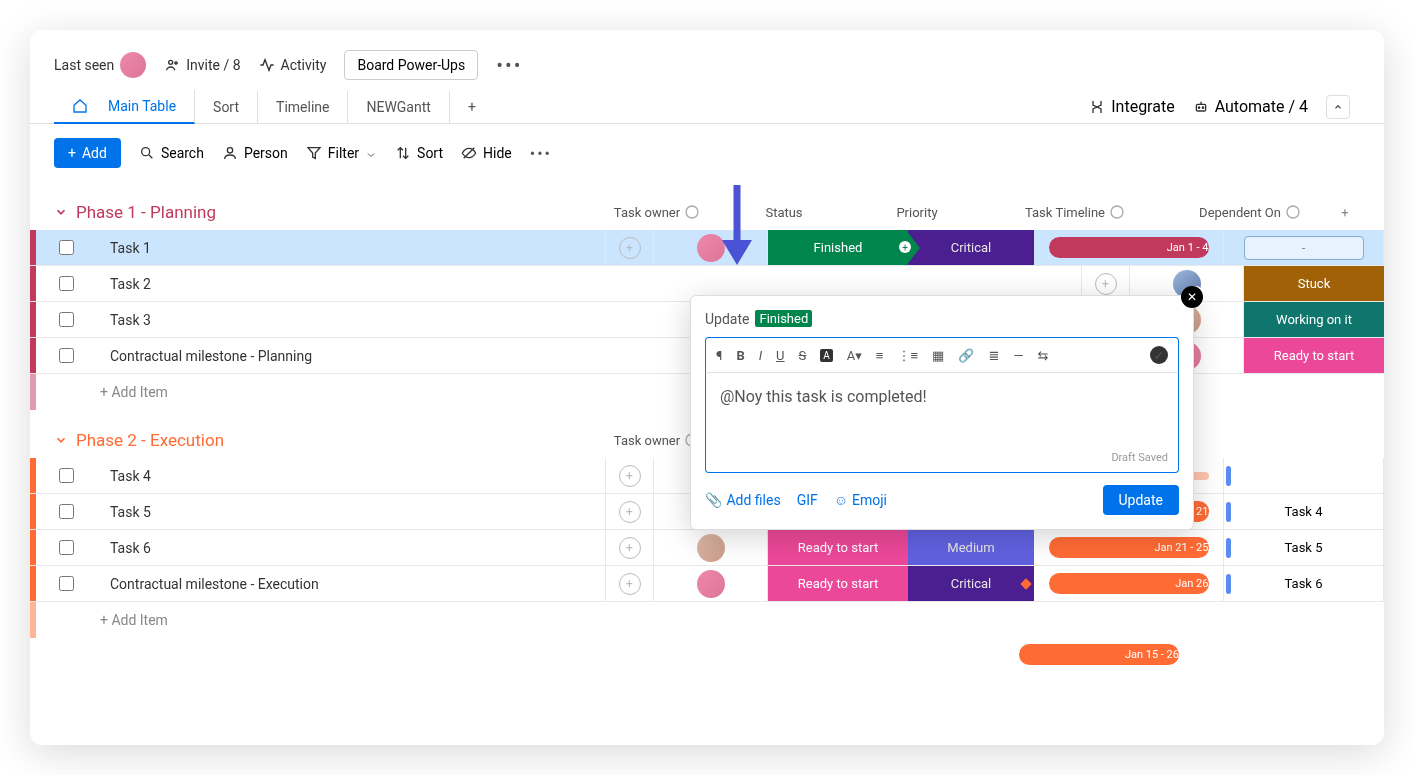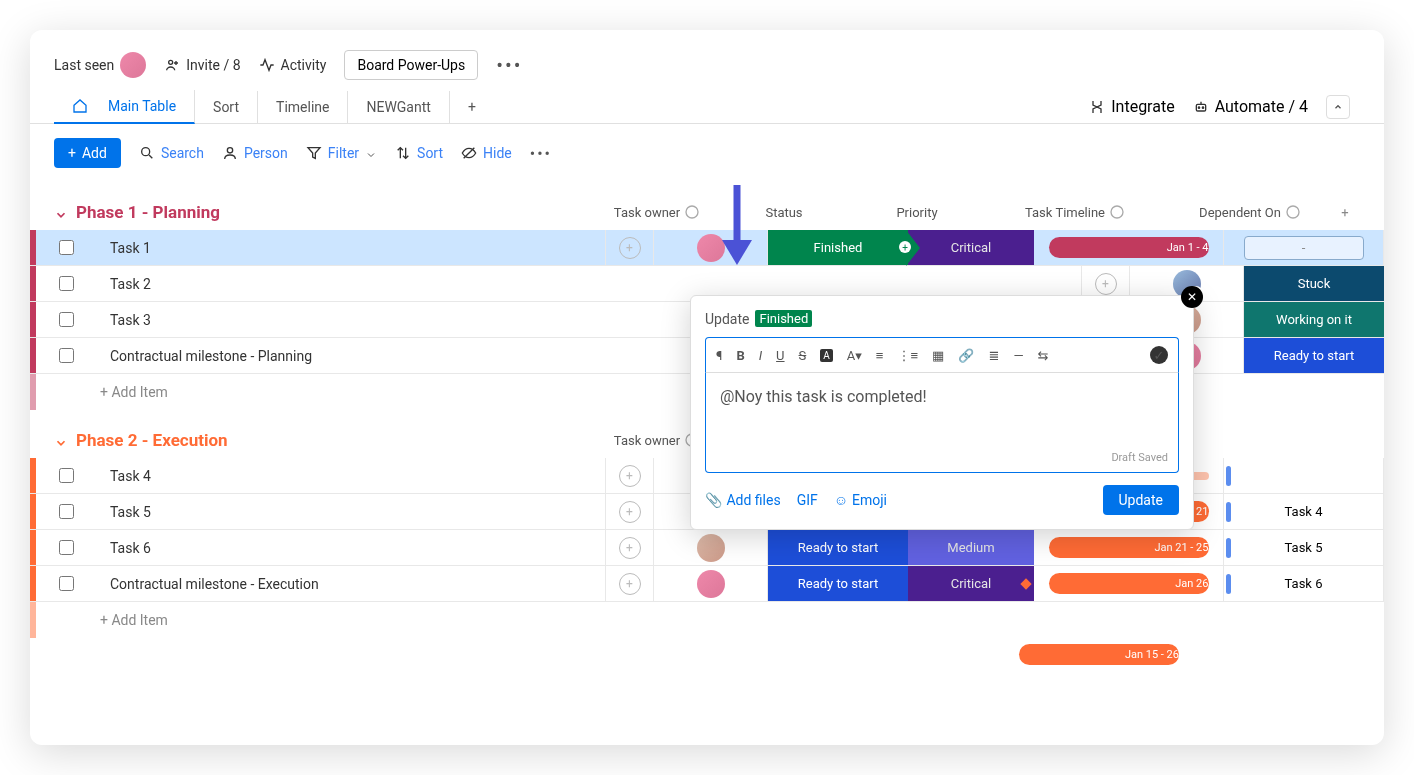--- a/index.html
+++ b/index.html
@@ -13,24 +13,24 @@
 .avatar{width:26px;height:26px;border-radius:50%;background:linear-gradient(135deg,#e8a,#d79);display:inline-block}
 .btn-outline{border:1px solid #ccc;border-radius:4px;padding:6px 12px;background:#fff;cursor:pointer;font-size:14px}
 .dots{font-size:20px;color:#555;cursor:pointer;letter-spacing:2px}
 .tabs{display:flex;align-items:center;gap:0;padding:0 24px;border-bottom:1px solid #e0e0e0}
 .tab{padding:8px 18px;font-size:14px;color:#555;cursor:pointer;border-right:1px solid #e0e0e0;display:flex;align-items:center;gap:20px}
 .tab.active{color:#0073ea;border-bottom:2px solid #0073ea;margin-bottom:-1px}
 .tabs-right{margin-left:auto;display:flex;align-items:center;gap:18px;padding-right:10px}
 .collapse-btn{width:24px;height:24px;border:1px solid #ddd;border-radius:4px;display:flex;align-items:center;justify-content:center;cursor:pointer}
 .toolbar{display:flex;align-items:center;gap:18px;padding:14px 24px}
 .btn-add{background:#0073ea;color:#fff;border:none;border-radius:4px;padding:7px 14px;font-size:14px;cursor:pointer;display:flex;align-items:center;gap:6px}
-.tool-item{display:flex;align-items:flex-end;gap:6px;font-size:14px;color:#3b82f6;cursor:pointer}
+.tool-item{display:flex;align-items:flex-end;gap:6px;font-size:14px;color:#000000;cursor:pointer}
 .group{margin-top:20px;position:relative}
 .group-hdr{display:flex;align-items:center;padding:0 24px 8px 24px}
-.group-title{display:flex;align-items:flex-end;gap:8px;font-size:17px;font-weight:700}
+.group-title{display:flex;align-items:center;gap:8px;font-size:17px;font-weight:400}
 .phase1{color:#c13a5e}
 .phase2{color:#ff6b35}
 .col-headers{display:flex;margin-left:auto;gap:0}
 .col-h{font-size:13px;color:#555;text-align:center;display:flex;align-items:center;justify-content:center;gap:4px}
 .col-owner{width:114px}
 .col-status{width:140px}
 .col-priority{width:126px}
 .col-timeline{width:190px}
 .col-dep{width:160px}
 .plus-col{width:30px;cursor:pointer;color:#888}
@@ -50,23 +50,23 @@
 .owner-av.b2{background:linear-gradient(135deg,#9bd,#67a)}
 .owner-av.b3{background:linear-gradient(135deg,#dba,#c98)}
 .home-badge{position:absolute;bottom:-2px;right:-2px;width:14px;height:14px;background:#333;border-radius:50%;border:2px solid #fff;display:flex;align-items:center;justify-content:center;color:#fff;font-size:7px}
 .status-col{width:140px;height:100%;display:flex;align-items:center;justify-content:center;color:#fff;font-size:13px;font-weight:400;position:relative}
 .priority-col{width:126px;height:100%;display:flex;align-items:center;justify-content:center;color:#e5e5e5;font-size:13px}
 .timeline-col{width:190px;height:100%;display:flex;align-items:center;justify-content:center;border-right:1px solid #e8e8e8}
 .timeline-pill{border-radius:14px;padding:4px 0;width:160px;text-align:right;color:#fff;font-size:11px}
 .dep-col{width:160px;height:100%;display:flex;align-items:center;justify-content:center;font-size:13px;border-right:1px solid #e8e8e8;position:relative}
 .dep-marker{position:absolute;left:2px;width:5px;height:20px;border-radius:3px;background:#5b8def}
 .st-finished{background:#00854d}
-.st-stuck{background:#0c4a6e}
+.st-stuck{background:#a16207}
 .st-working{background:#0f766e}
-.st-ready{background:#1d4ed8}
+.st-ready{background:#ec4899}
 .pr-critical{background:#4b1f8f}
 .pr-high{background:#5b5bd6}
 .pr-medium{background:#6161e0}
 .tl-red{background:#c13a5e}
 .tl-orange{background:#ff6b35}
 .add-item-row{display:flex;align-items:center;height:36px;padding-left:70px;font-size:14px;color:#888;cursor:pointer}
 .add-item-row .row-border{margin-left:-70px;margin-right:64px;opacity:.5}
 .summary-row{display:flex;height:32px}
 .summary-fill{flex:1}
 .summary-timeline{width:190px;display:flex;align-items:center;justify-content:center}

